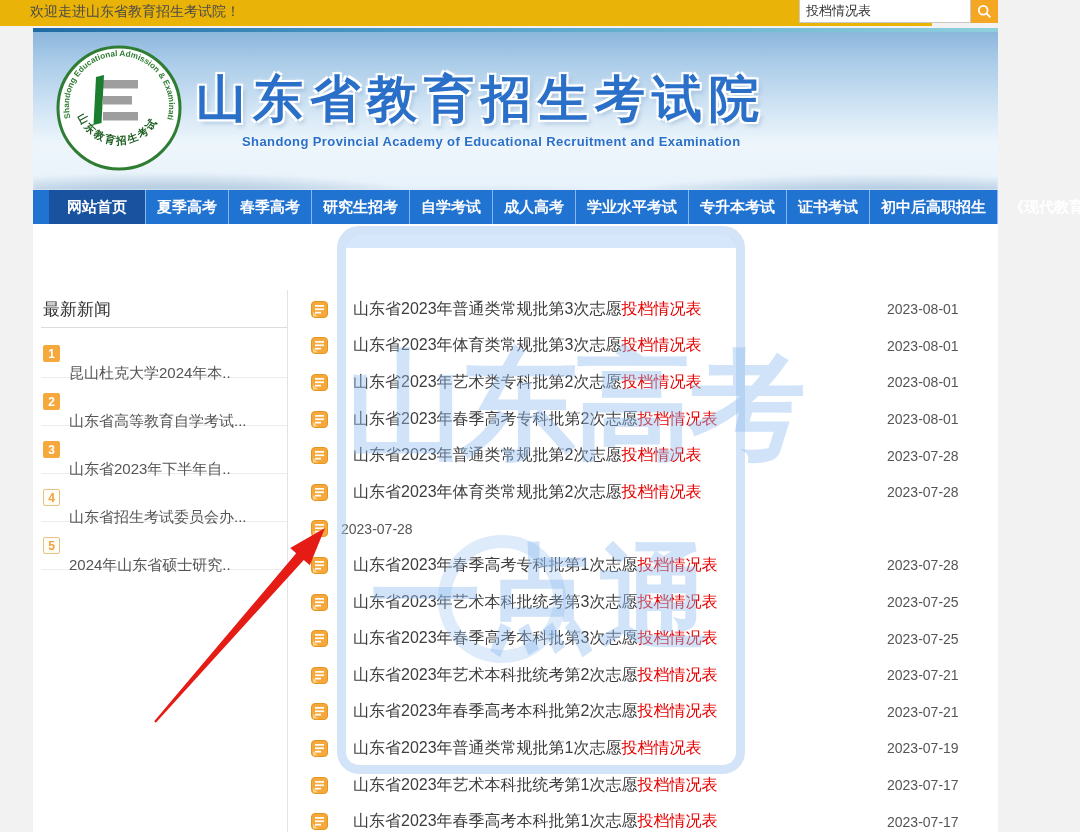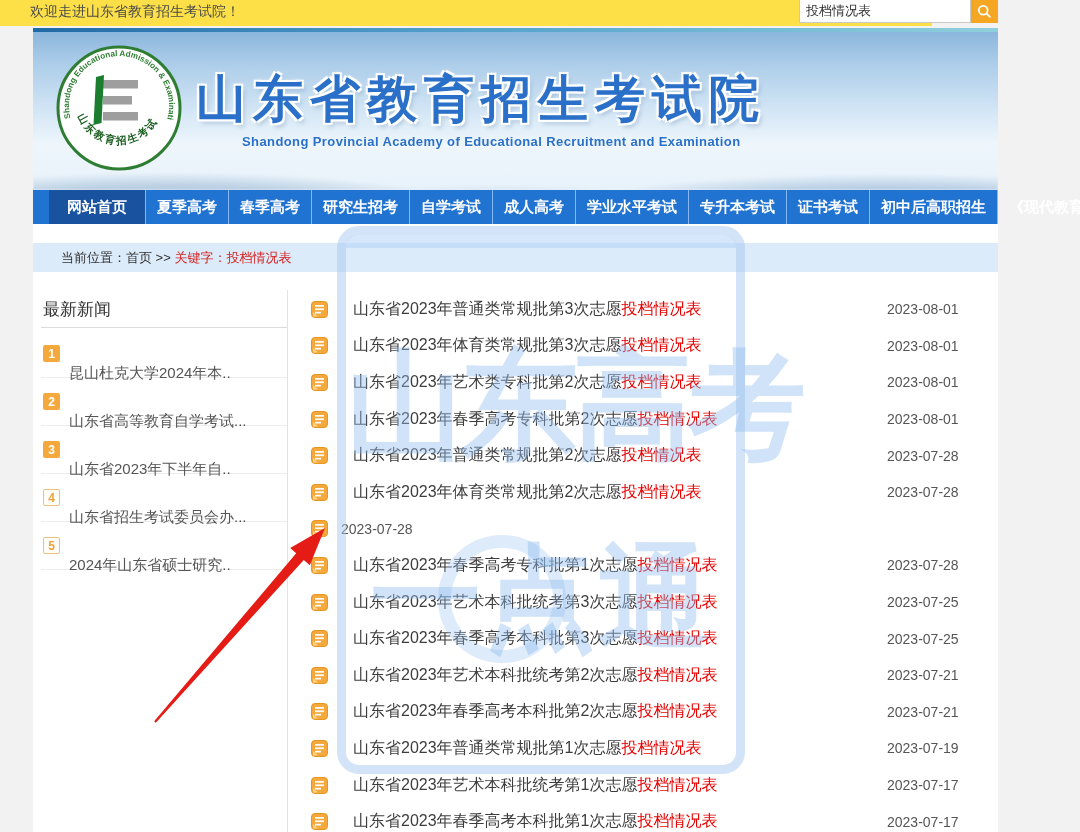--- a/index.html
+++ b/index.html
@@ -1,20 +1,20 @@
 <!DOCTYPE html>
 <html><head>
 <meta charset="utf-8">
 <style>
   html,body{margin:0;padding:0;background:#e9e9e9;}
   *{box-sizing:border-box;font-family:"Liberation Sans","DejaVu Sans",sans-serif;}
   #stage{position:relative;width:1080px;height:832px;background:#f2f2f2;overflow:hidden;}
 
   
-  .topbar{position:absolute;left:0;top:0;width:932px;height:26px;background:#fde047;}
+  .topbar{position:absolute;left:0;top:0;width:932px;height:26px;background:#eab308;}
   .welcome{position:absolute;left:30px;top:3px;font-size:14px;color:#4a4a4a;}
   .searchbox{position:absolute;left:799px;top:0;width:199px;height:23px;}
   .search-input{position:absolute;left:0;top:0;width:172px;height:23px;border:1px solid #c9c9c9;border-top:none;
     font-size:13px;color:#333;padding:0 6px;background:#fff;outline:none;}
   .search-btn{position:absolute;left:172px;top:0;width:27px;height:23px;background:#f5a623;border:none;
     display:flex;align-items:center;justify-content:center;cursor:pointer;padding:0;}
 
   
   .page{position:absolute;left:33px;top:28px;width:965px;height:804px;background:#fff;}
 
@@ -146,21 +146,20 @@
 
         <a class="nav-item"><span>专升本考试</span></a>
 
         <a class="nav-item"><span>证书考试</span></a>
 
         <a class="nav-item"><span>初中后高职招生</span></a>
 
         <a class="nav-item"><span>《现代教育》</span></a>
       </nav>
 
-    <div class="breadcrumb"><span>当前位置：首页 &gt;&gt; </span><span class="kw">关键字：投档情况表</span></div>
 
     <div class="sidebar">
       <div class="sb-title">最新新闻</div>
       <div class="sb-rule"></div>
       <ul class="sb-list">
 
           <li class="sb-item">
             <span class="sb-badge filled">1</span>
             <span class="sb-label">昆山杜克大学2024年本..</span>
           </li>

